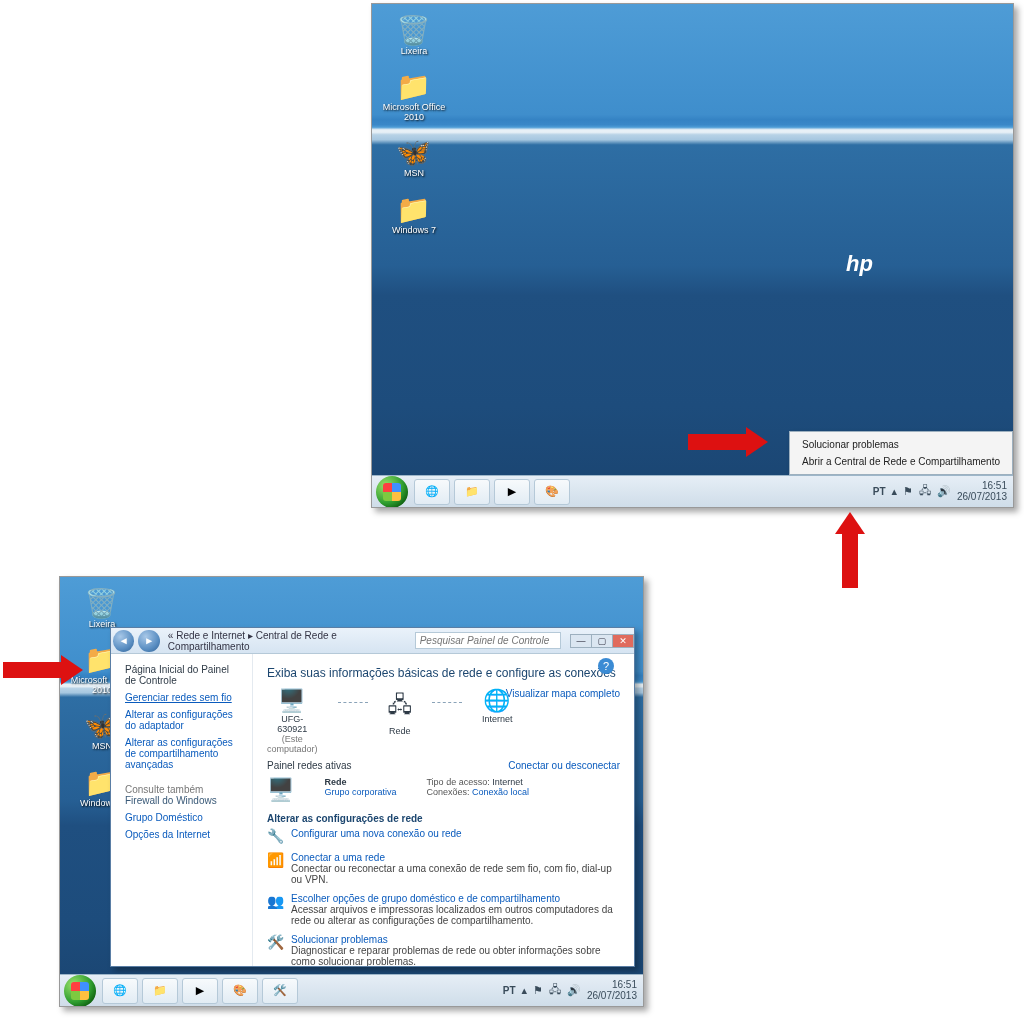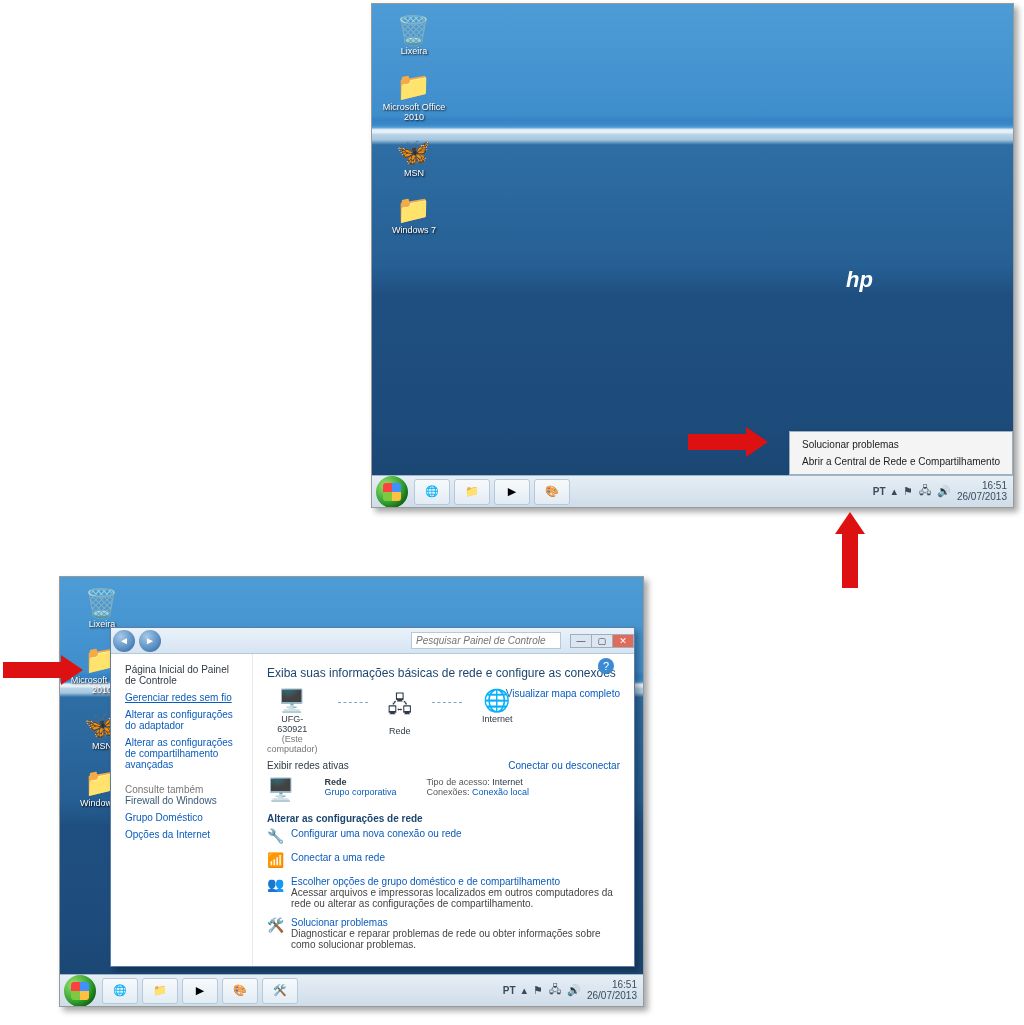--- a/index.html
+++ b/index.html
@@ -157,21 +157,21 @@
     width: 16px; height: 16px; border-radius: 50%;
     background: #3b8bd4; color: #fff; font-size: 11px;
     display: flex; align-items: center; justify-content: center;
   }
 </style>
 </head>
 <body>
 
 <div id="shot1" class="desktop-frame">
   <div class="wallpaper"></div>
-  <div class="hp-logo" style="top:263px; right:140px; font-size:22px;">hp</div>
+  <div class="hp-logo" style="top:247px; right:140px; font-size:22px;">hp</div>
 
   <div class="dicons" id="icons-1">
       <div class="dicon"><span class="glyph">🗑️</span><div class="lbl">Lixeira</div></div>
       <div class="dicon"><span class="glyph">📁</span><div class="lbl">Microsoft Office 2010</div></div>
       <div class="dicon"><span class="glyph">🦋</span><div class="lbl">MSN</div></div>
       <div class="dicon"><span class="glyph">📁</span><div class="lbl">Windows 7</div></div>
     </div>
 
   <div class="ctx" id="ctx-1">
       <div>Solucionar problemas</div>
@@ -219,20 +219,21 @@
       <div class="dicon"><span class="glyph">🗑️</span><div class="lbl">Lixeira</div></div>
       <div class="dicon"><span class="glyph">📁</span><div class="lbl">Microsoft Office 2010</div></div>
       <div class="dicon"><span class="glyph">🦋</span><div class="lbl">MSN</div></div>
       <div class="dicon"><span class="glyph">📁</span><div class="lbl">Windows 7</div></div>
     </div>
 
   <div class="cpwin">
     <div class="cp-titlebar">
       <div class="nav-btn">◄</div>
       <div class="nav-btn">►</div>
+      <span class="crumb">« Rede e Internet ▸ Central de Rede e Compartilhamento</span>
       <input class="search" placeholder="Pesquisar Painel de Controle" style="">
       <div class="winctrl">
         <span>—</span>
         <span>▢</span>
         <span class="close">✕</span>
       </div>
     </div>
 
     <div class="help-ic">?</div>
 
@@ -266,21 +267,21 @@
             <div>Rede</div>
           </div>
           <div class="dash"></div>
           <div class="net-node">
             <div class="nic">🌐</div>
             <div>Internet</div>
           </div>
         </div>
 
         <div>
-          <span>Exibir redes ativas</span>
+          <span>Painel redes ativas</span>
           <span class="link right">Conectar ou desconectar</span>
         </div>
 
         <div class="net-active">
           <div class="act-icon">🖥️</div>
           <div class="kv">
             <div style="font-weight:bold;">Rede</div>
             <div class="link">Grupo corporativa</div>
           </div>
           <div class="kv">
@@ -297,20 +298,21 @@
             <div class="task">
               <div class="ic">🔧</div>
               <div class="tt">
                 <span class="link">Configurar uma nova conexão ou rede</span>
               </div>
             </div>
             <div class="task">
               <div class="ic">📶</div>
               <div class="tt">
                 <span class="link">Conectar a uma rede</span>
+                <div class="d">Conectar ou reconectar a uma conexão de rede sem fio, com fio, dial-up ou VPN.</div>
               </div>
             </div>
             <div class="task">
               <div class="ic">👥</div>
               <div class="tt">
                 <span class="link">Escolher opções de grupo doméstico e de compartilhamento</span>
                 <div class="d">Acessar arquivos e impressoras localizados em outros computadores da rede ou alterar as configurações de compartilhamento.</div>
               </div>
             </div>
             <div class="task">

